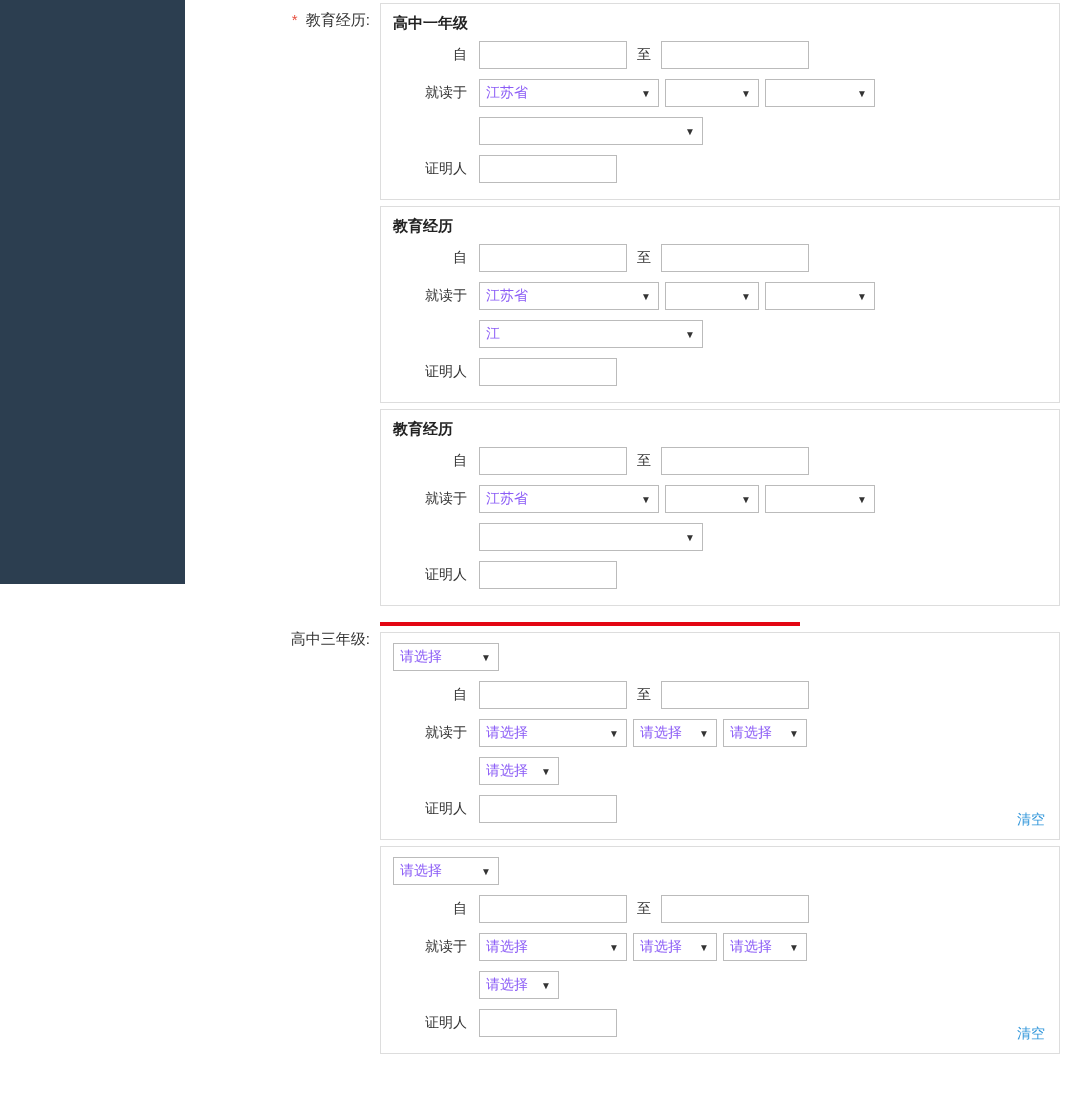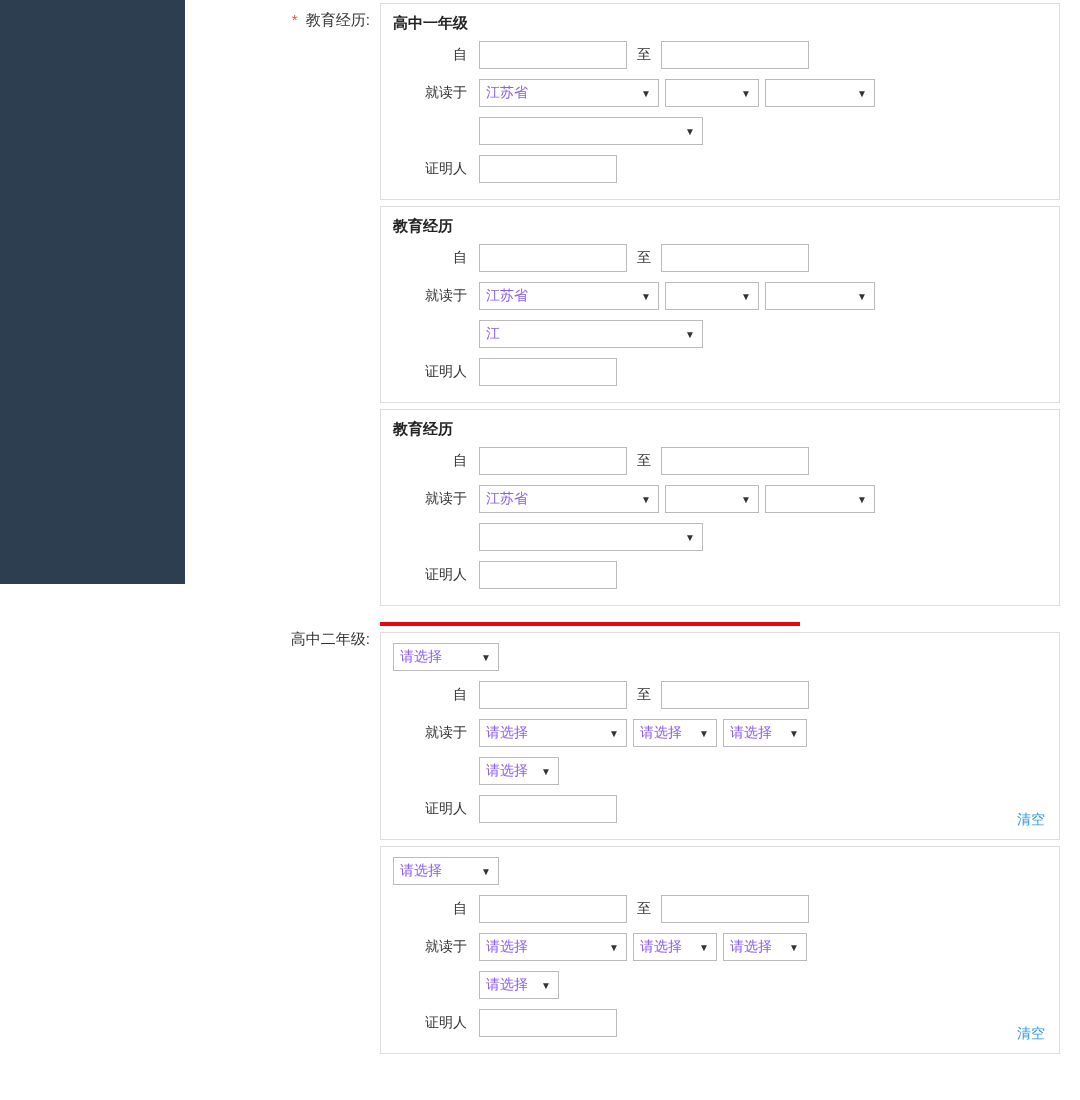--- a/index.html
+++ b/index.html
@@ -195,21 +195,21 @@
               <div class="row-label">证明人</div>
               <input class="text-input name" value="" style="">
             </div>
           </div>
 
         </div>
       </div>
 
       <div class="section-row lower-section">
         <div class="section-label">
-          <span>高中二年级</span>:
+          <span>高中三年级</span>:
         </div>
         <div class="section-body">
           <div class="underline-red"></div>
 
           <div class="panel">
             <div class="form-row">
               <span class="sel-wrap"><input class="sel opt-grade" value="请选择" style=""></span>
             </div>
             <div class="form-row">
               <div class="row-label">自</div>

